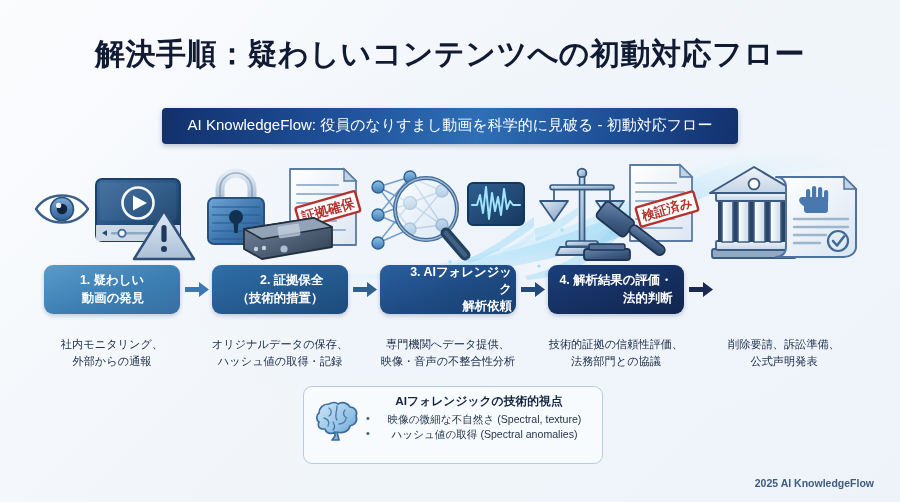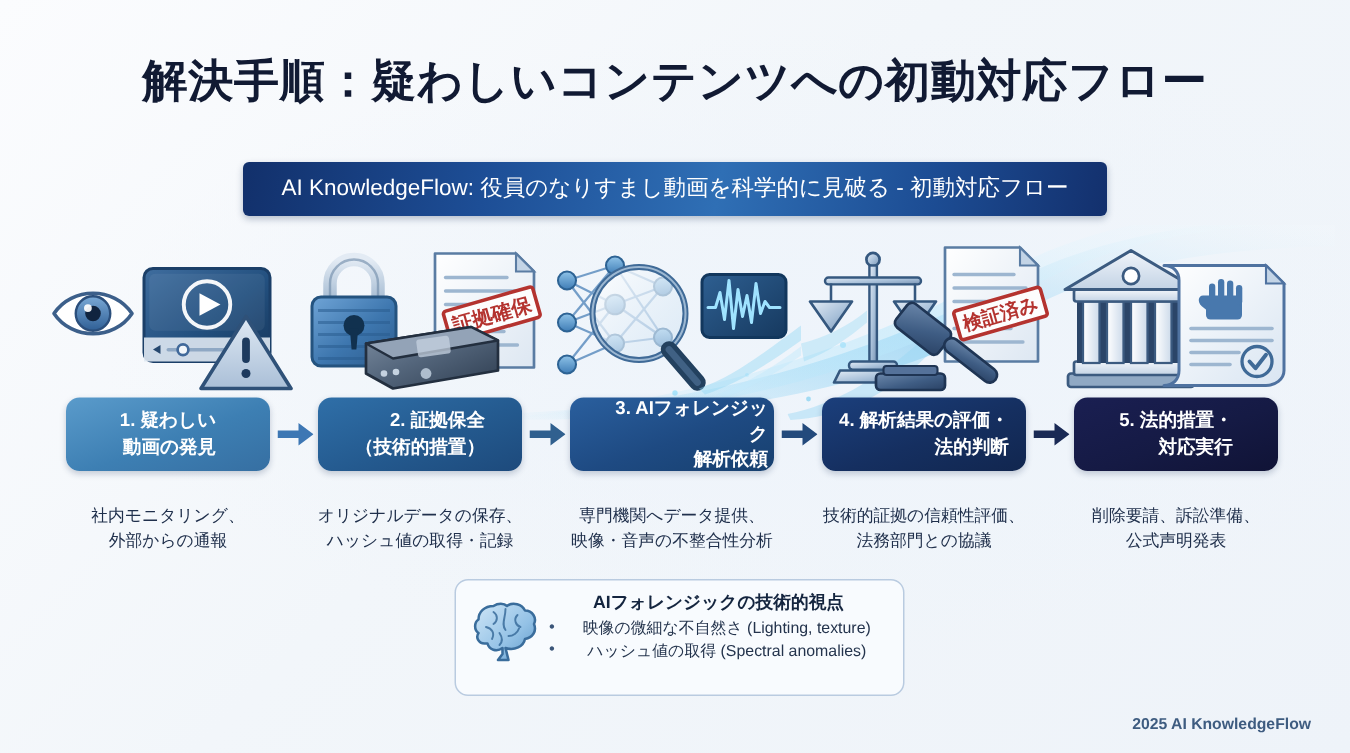--- a/index.html
+++ b/index.html
@@ -565,26 +565,20 @@
     <div class="step-box s4" style="left:518px;">
       <span>
         <span>4. 解析結果の評価・</span><br>
         <span>法的判断</span>
       </span>
     </div>
     <svg class="arrow" style="left:659px;" viewBox="0 0 24 17">
       <path d="M0,6 L14,6 L14,1 L24,8.5 L14,16 L14,11 L0,11 Z" fill="#1a2a55"></path>
     </svg>
 
-    <div class="step-box s5" style="left:686px;">
-      <span>
-        <span>5. 法的措置・</span><br>
-        <span>対応実行</span>
-      </span>
-    </div>
   </div>
 
   <div class="captions">
     <div class="caption" style="left:-3px;">
       <span>社内モニタリング、</span><br>
       <span>外部からの通報</span>
     </div>
     <div class="caption" style="left:333px;">
       <span>専門機関へデータ提供、</span><br>
       <span>映像・音声の不整合性分析</span>
@@ -621,21 +615,21 @@
           <path d="M30,12 C27,15 29,19 32,20"></path>
           <path d="M9,20 C13,21 15,24 13,28"></path>
           <path d="M24,26 C27,26 30,24 31,21"></path>
           <path d="M18,24 C20,27 20,30 18,32"></path>
         </g>
       </svg>
     </div>
     <div class="info-text">
       <div class="info-title">AIフォレンジックの技術的視点</div>
       <ul class="info-list">
-        <li>映像の微細な不自然さ (Lighting, texture)</li>
+        <li>映像の微細な不自然さ (Spectral, texture)</li>
         <li>ハッシュ値の取得 (Spectral anomalies)</li>
       </ul>
     </div>
   </div>
 
   <div class="footer">2025 AI KnowledgeFlow</div>
 
 </div>
 
 </body></html>

